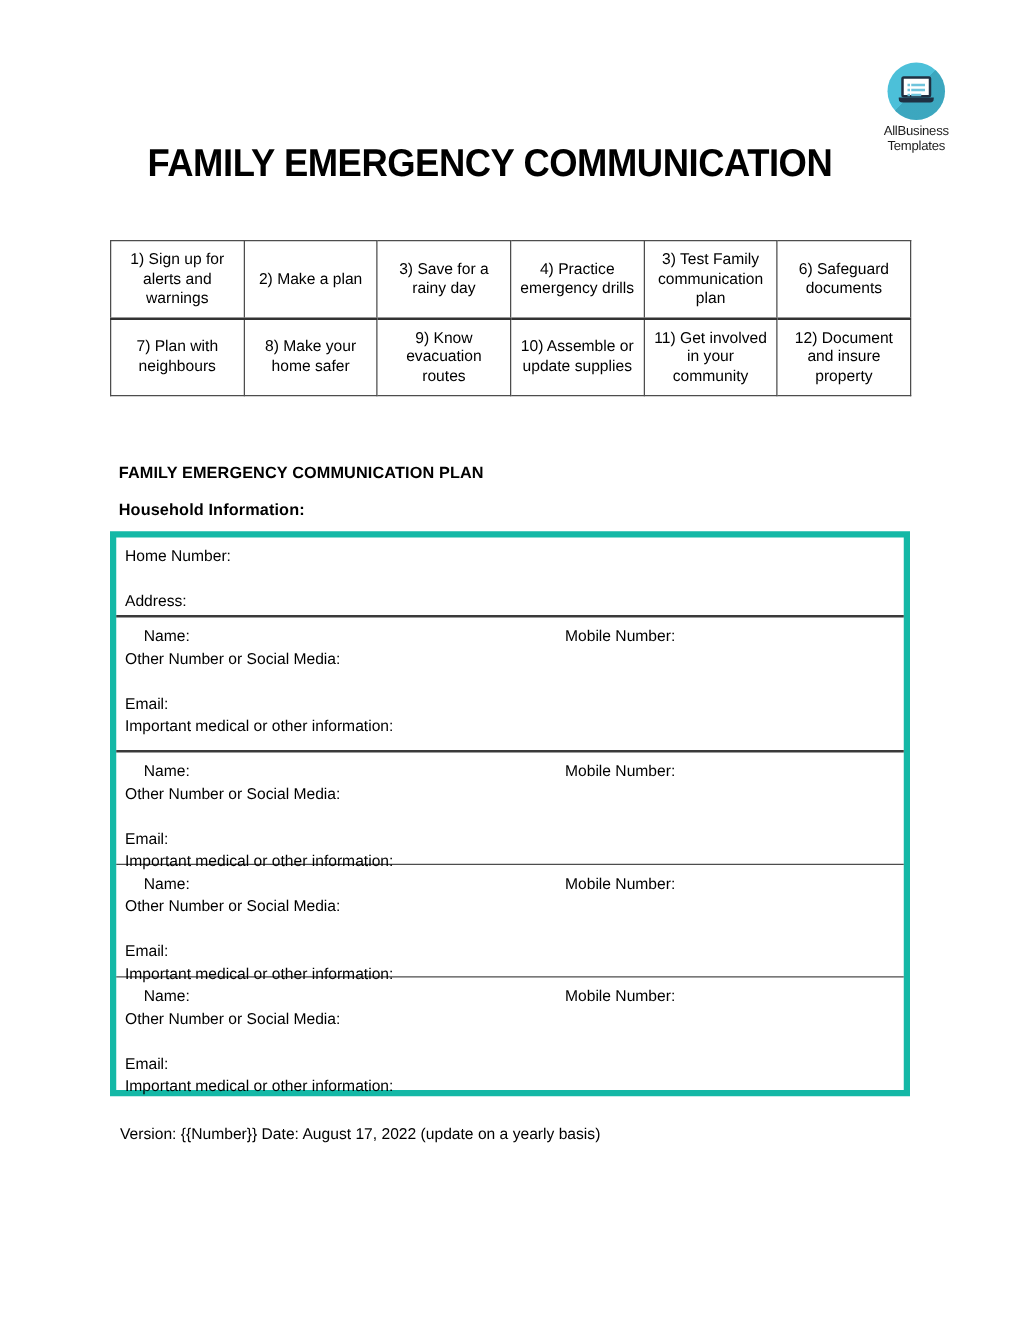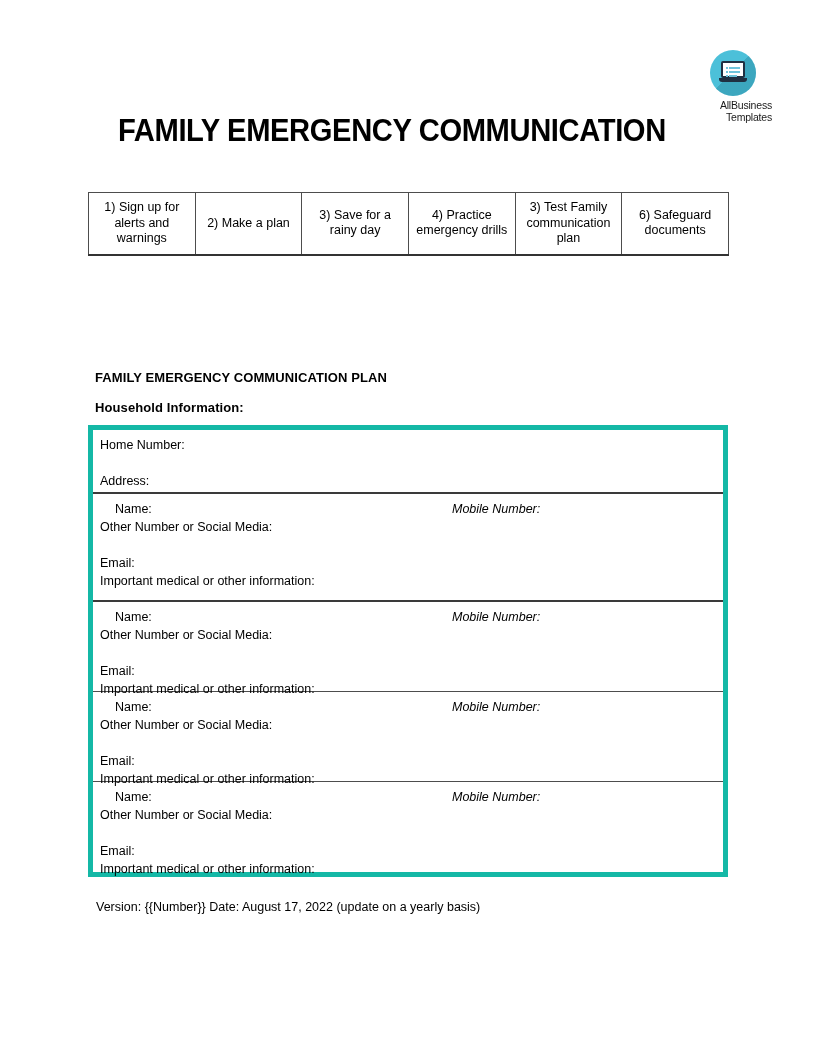--- a/index.html
+++ b/index.html
@@ -23,21 +23,21 @@
     width: 816px;
     height: 1056px;
   }
 
   
   .logo-block {
     position: absolute;
     left: 694px;
     top: 50px;
     width: 78px;
-    text-align: right;
+    text-align: center;
   }
   .logo-circle {
     width: 46px;
     height: 46px;
     margin: 0 auto;
     border-radius: 50%;
     background: #4cc0d9;
     position: relative;
     overflow: hidden;
   }
@@ -174,21 +174,21 @@
     line-height: 18px;
     white-space: nowrap;
   }
   .fld.spacer { visibility: hidden; }
   .name-line {
     position: relative;
     height: 18px;
     margin-left: 15px;
   }
   .name-line .fld-name   { position: absolute; left: 0;     top: 0; }
-  .name-line .fld-mobile { position: absolute; left: 337px; top: 0; font-style: italic; }
+  .name-line .fld-mobile { position: absolute; left: 337px; top: 0; }
 
   
   .footer-note {
     position: absolute;
     left: 96px;
     top: 899px;
     font-size: 12.5px;
     line-height: 16px;
     white-space: nowrap;
   }
@@ -224,20 +224,28 @@
   <table class="steps-table">
     <tbody>
       <tr class="row-1">
         <td>1) Sign up for alerts and warnings</td>
         <td>2) Make a plan</td>
         <td>3) Save for a rainy day</td>
         <td>4) Practice emergency drills</td>
         <td>3) Test Family communication plan</td>
         <td>6) Safeguard documents</td>
       </tr>
+      <tr class="row-2">
+        <td>7) Plan with neighbours</td>
+        <td>8) Make your home safer</td>
+        <td>9) Know evacuation routes</td>
+        <td>10) Assemble or update supplies</td>
+        <td>11) Get involved in your community</td>
+        <td>12) Document and insure property</td>
+      </tr>
     </tbody>
   </table>
 
   <div class="sec-heading h1">FAMILY EMERGENCY COMMUNICATION PLAN</div>
   <div class="sec-heading h2">Household Information:</div>
 
   <div class="form-box">
 
     <div class="fb-row household">
       <div class="fld">Home Number:</div>

